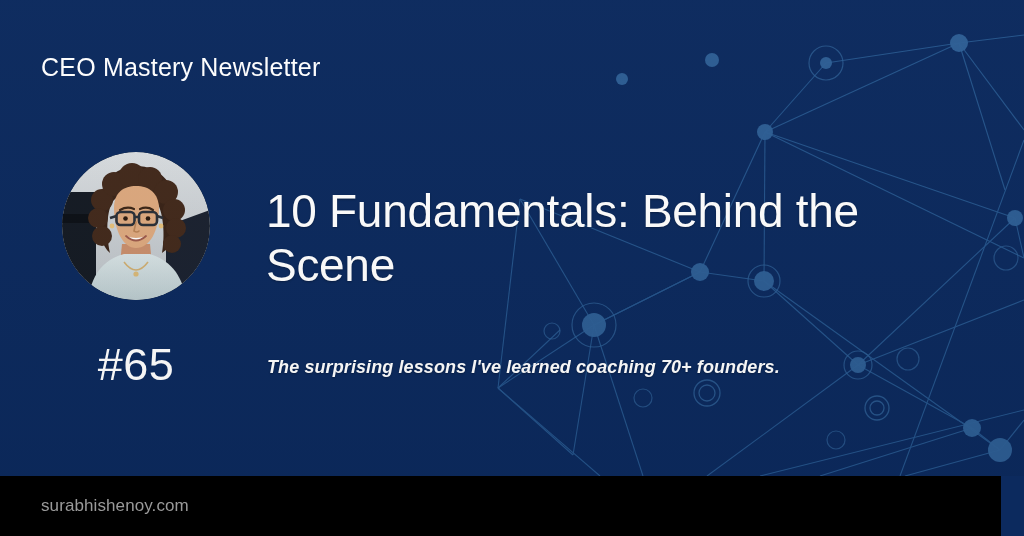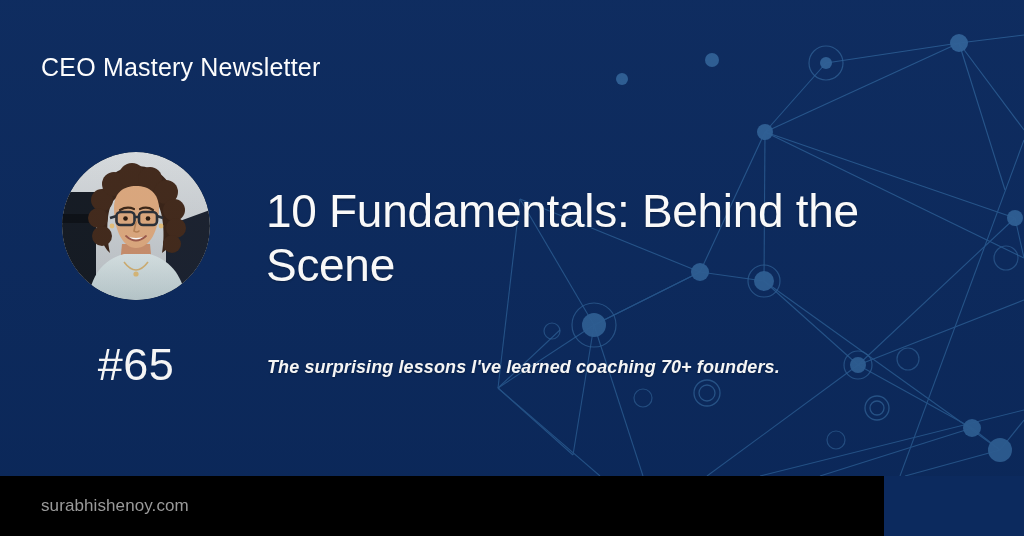--- a/index.html
+++ b/index.html
@@ -99,21 +99,21 @@
     font-style: italic;
     letter-spacing: 0.1px;
     white-space: nowrap;
     text-shadow: 0 1px 2px rgba(0,0,0,0.3);
   }
   
   #footer {
     position: absolute;
     left: 0;
     top: 476px;
-    width: 884px;
+    width: 1001px;
     height: 60px;
     background: #000000;
   }
   #footer-url {
     position: absolute;
     left: 41px;
     top: 20px;
     color: #9a9a9a;
     font-size: 17px;
     font-weight: 400;

